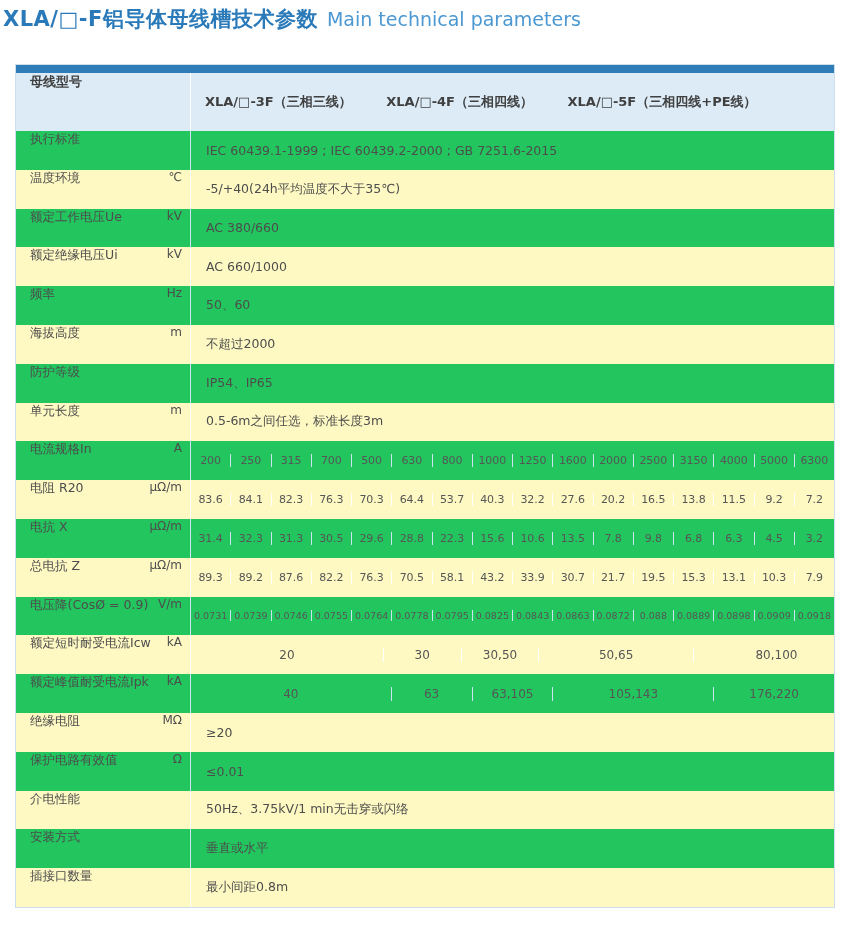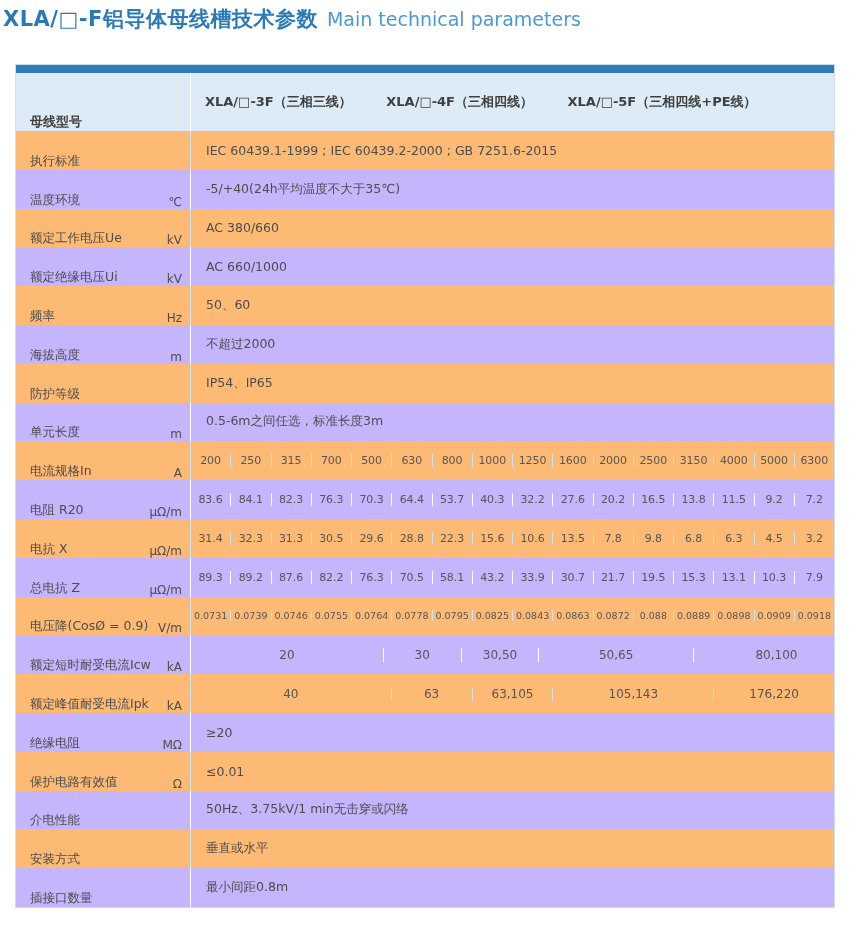--- a/index.html
+++ b/index.html
@@ -11,24 +11,24 @@
   .title-cn { font-size:21px; font-weight:bold; color:#2a7ab9; letter-spacing:0.5px; }
   .title-en { font-size:19px; font-weight:normal; color:#4b98d3; margin-left:9px; }
 
   
   .spec-table { position:absolute; left:15px; top:64px; width:820px; border:1px solid #ccdeec; background:#ffffff; }
   .topbar { height:8px; background:#2e7cb8; }
 
   .row { display:flex; align-items:stretch; }
   .row.h-header { height:58px; background:#dcebf6; }
   .row.h-normal { height:38.8px; }
-  .row.blue { background:#c4b5fd; }
-  .row.white { background:#fdba74; }
-
-  .left-cell { width:175px; flex:0 0 175px; display:flex; align-items:flex-end;
+  .row.blue { background:#fef9c3; }
+  .row.white { background:#22c55e; }
+
+  .left-cell { width:175px; flex:0 0 175px; display:flex; align-items:flex-start;
                justify-content:space-between; padding:0 8px 0 14px; }
   .row.white .left-cell { border-right:1px solid #cfe2f0; }
   .row.blue  .left-cell, .row.h-header .left-cell { border-right:1px solid #ffffff; }
 
   .label { font-size:12.5px; color:#4d4d4d; white-space:nowrap; }
   .unit  { font-size:12px; color:#4d4d4d; padding-left:6px; white-space:nowrap; }
   .row.h-header .label { font-weight:bold; color:#404040; font-size:13px; }
 
   .value-area { flex:1; display:flex; align-items:center; min-width:0; }
   .text-value { padding-left:15px; font-size:12.5px; color:#4d4d4d; white-space:nowrap; }

